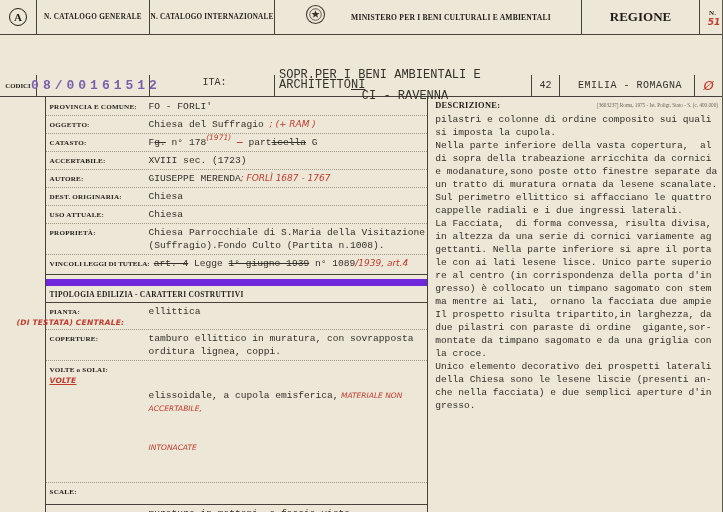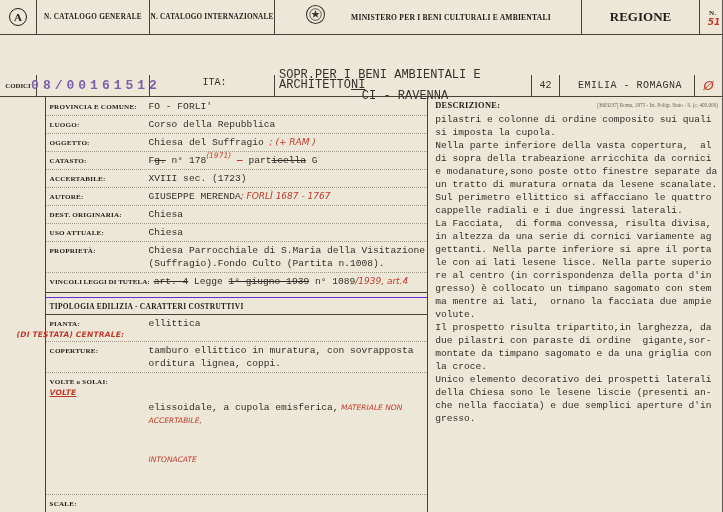--- a/index.html
+++ b/index.html
@@ -56,21 +56,21 @@
   .red.small{font-size:7.5px;}
   .sup{position:relative;top:-5px;font-size:7.5px;font-family:"DejaVu Sans",sans-serif;font-style:italic;color:#c23a2e;}
   .u{text-decoration:underline;}
   .lbl-ann{font-size:7.5px;margin-left:-33px;margin-top:1px;white-space:nowrap;}
   .lbl-ann2{font-size:7.5px;margin-top:1px;text-decoration:underline;}
   .vinc{display:flex;}
   .vinc .vname{width:34px;flex:none;display:flex;align-items:flex-end;padding-bottom:3px;}
   .vinc .vsub{flex:1;}
   .vline{display:flex;}
   .vline .flbl2{flex:none;font-family:Liberation Serif, serif;font-weight:bold;font-size:7.1px;color:#201d18;padding:3px 4px 0 0;}
-  .secbar{border-top:1px solid #6d28d9;border-bottom:1px solid #46423a;margin-top:4px;
+  .secbar{border-top:7px solid #6d28d9;border-bottom:1px solid #46423a;margin-top:4px;
           padding:4px 4px 3px 4px;font-family:"Liberation Serif",serif;font-weight:bold;
           font-size:7.4px;letter-spacing:.3px;color:#201d18;}
 
   
   .dhead{display:flex;justify-content:space-between;align-items:flex-start;padding:2px 0 3px 0;}
   .dtitle{font-family:"Liberation Serif",serif;font-weight:bold;font-size:8.4px;color:#201d18;letter-spacing:.3px;}
   .dprint{font-size:5.2px;color:#6a6457;font-family:"Liberation Serif",serif;padding-top:1px;}
   .dtext .ln{font-size:9.6px;line-height:13px;white-space:pre;color:#33302a;}
 </style>
 </head>
@@ -121,24 +121,20 @@
   <div class="main">
     <div class="margin-strip"></div>
 
     <div class="formcol">
 
       <div class="frow">
         <div class="flbl">PROVINCIA E COMUNE:</div>
         <div class="fval">FO - FORLI'</div>
       </div>
 
-      <div class="frow">
-        <div class="flbl">LUOGO:</div>
-        <div class="fval">Corso della Repubblica</div>
-      </div>
 
       <div class="frow">
         <div class="flbl">OGGETTO:</div>
         <div class="fval"><span>Chiesa del Suffragio </span><span class="red">; (+ RAM )</span></div>
       </div>
 
       <div class="frow">
         <div class="flbl">CATASTO:</div>
         <div class="fval"><span>F</span><span class="strike">g.</span><span> n° 178</span><span class="sup">(1971)</span><span> </span><span class="redstrike">-</span><span> part</span><span class="strike">icella</span><span> G</span></div>
       </div>
@@ -231,25 +227,24 @@
           <div class="ln">si imposta la cupola.</div>
           <div class="ln">Nella parte inferiore della vasta copertura,  al</div>
           <div class="ln">di sopra della trabeazione arricchita da cornici</div>
           <div class="ln">e modanature,sono poste otto finestre separate da</div>
           <div class="ln">un tratto di muratura ornata da lesene scanalate.</div>
           <div class="ln">Sul perimetro ellittico si affacciano le quattro</div>
           <div class="ln">cappelle radiali e i due ingressi laterali.</div>
           <div class="ln">La Facciata,  di forma convessa, risulta divisa,</div>
           <div class="ln">in altezza da una serie di cornici variamente ag</div>
           <div class="ln">gettanti. Nella parte inferiore si apre il porta</div>
-          <div class="ln">le con ai lati lesene lisce. Nella parte superio</div>
+          <div class="ln">le con ai lati lesene lisce. Unico parte superio</div>
           <div class="ln">re al centro (in corrispondenza della porta d'in</div>
           <div class="ln">gresso) è collocato un timpano sagomato con stem</div>
           <div class="ln">ma mentre ai lati,  ornano la facciata due ampie</div>
-          <div class="ln">volute.</div>
           <div class="ln">Il prospetto risulta tripartito,in larghezza, da</div>
           <div class="ln">due pilastri con paraste di ordine  gigante,sor-</div>
           <div class="ln">montate da timpano sagomato e da una griglia con</div>
           <div class="ln">la croce.</div>
           <div class="ln">Unico elemento decorativo dei prospetti laterali</div>
           <div class="ln">della Chiesa sono le lesene liscie (presenti an-</div>
           <div class="ln">che nella facciata) e due semplici aperture d'in</div>
           <div class="ln">gresso.</div>
         </div>
     </div>

